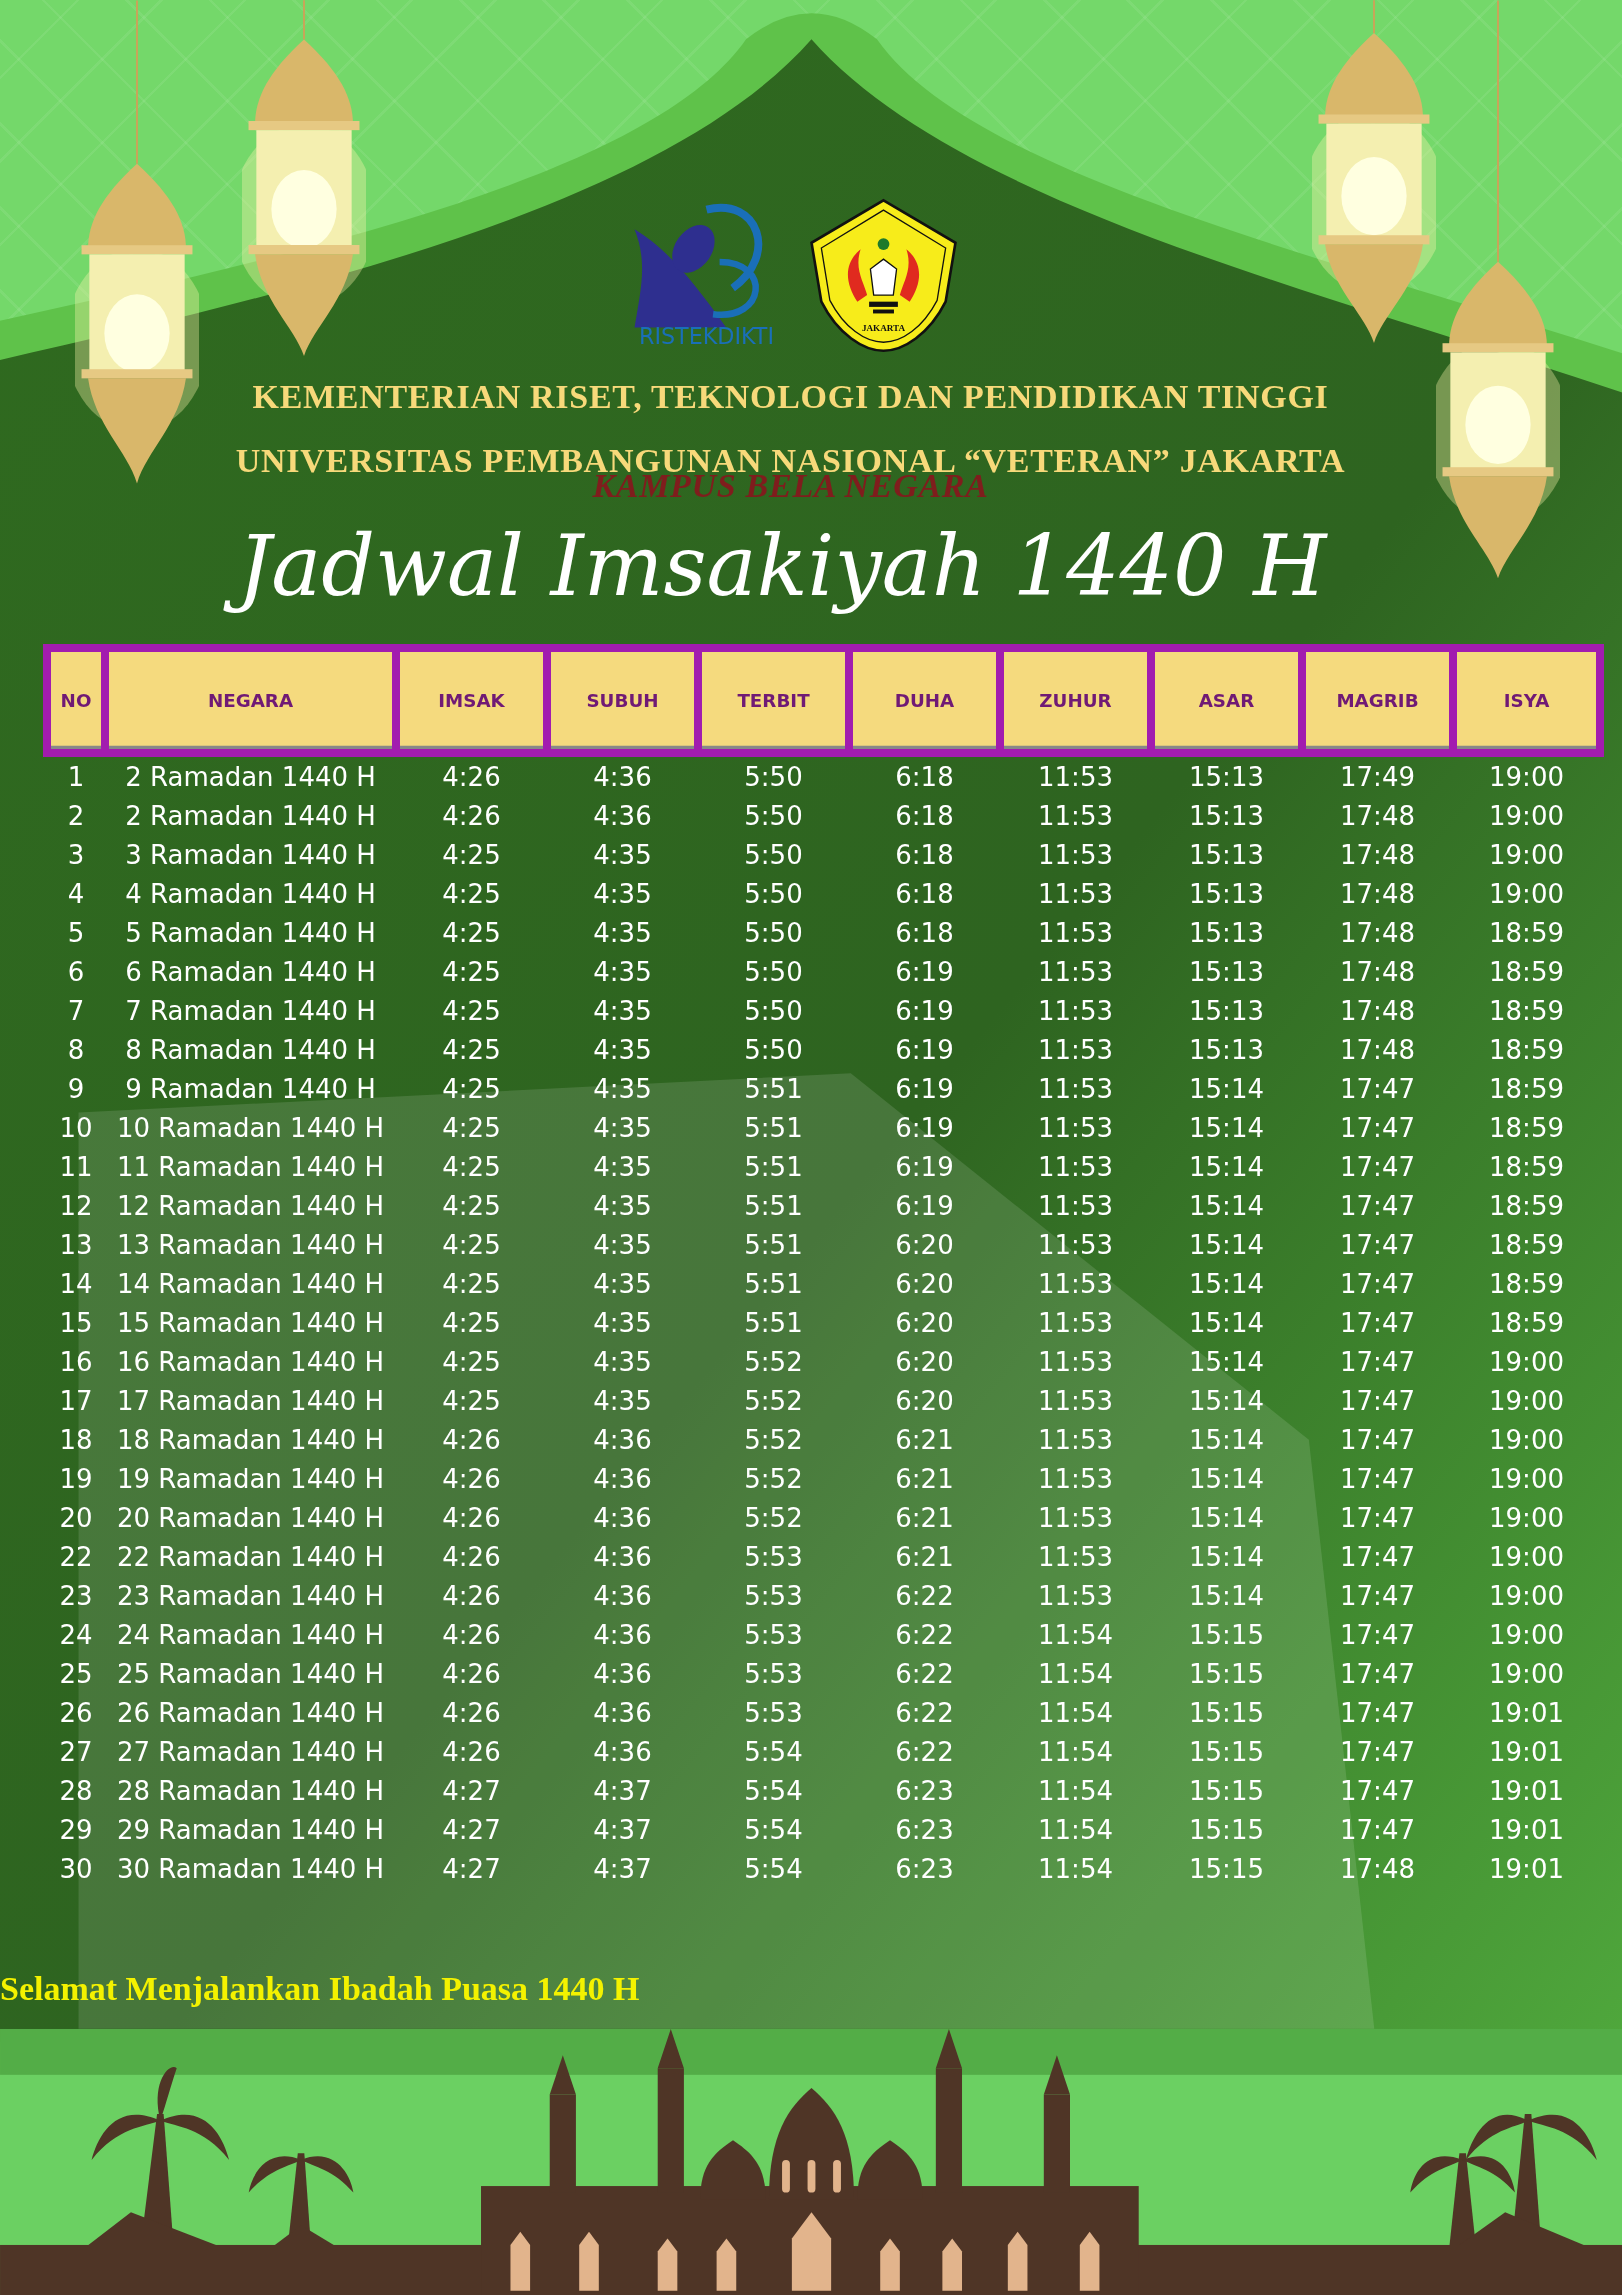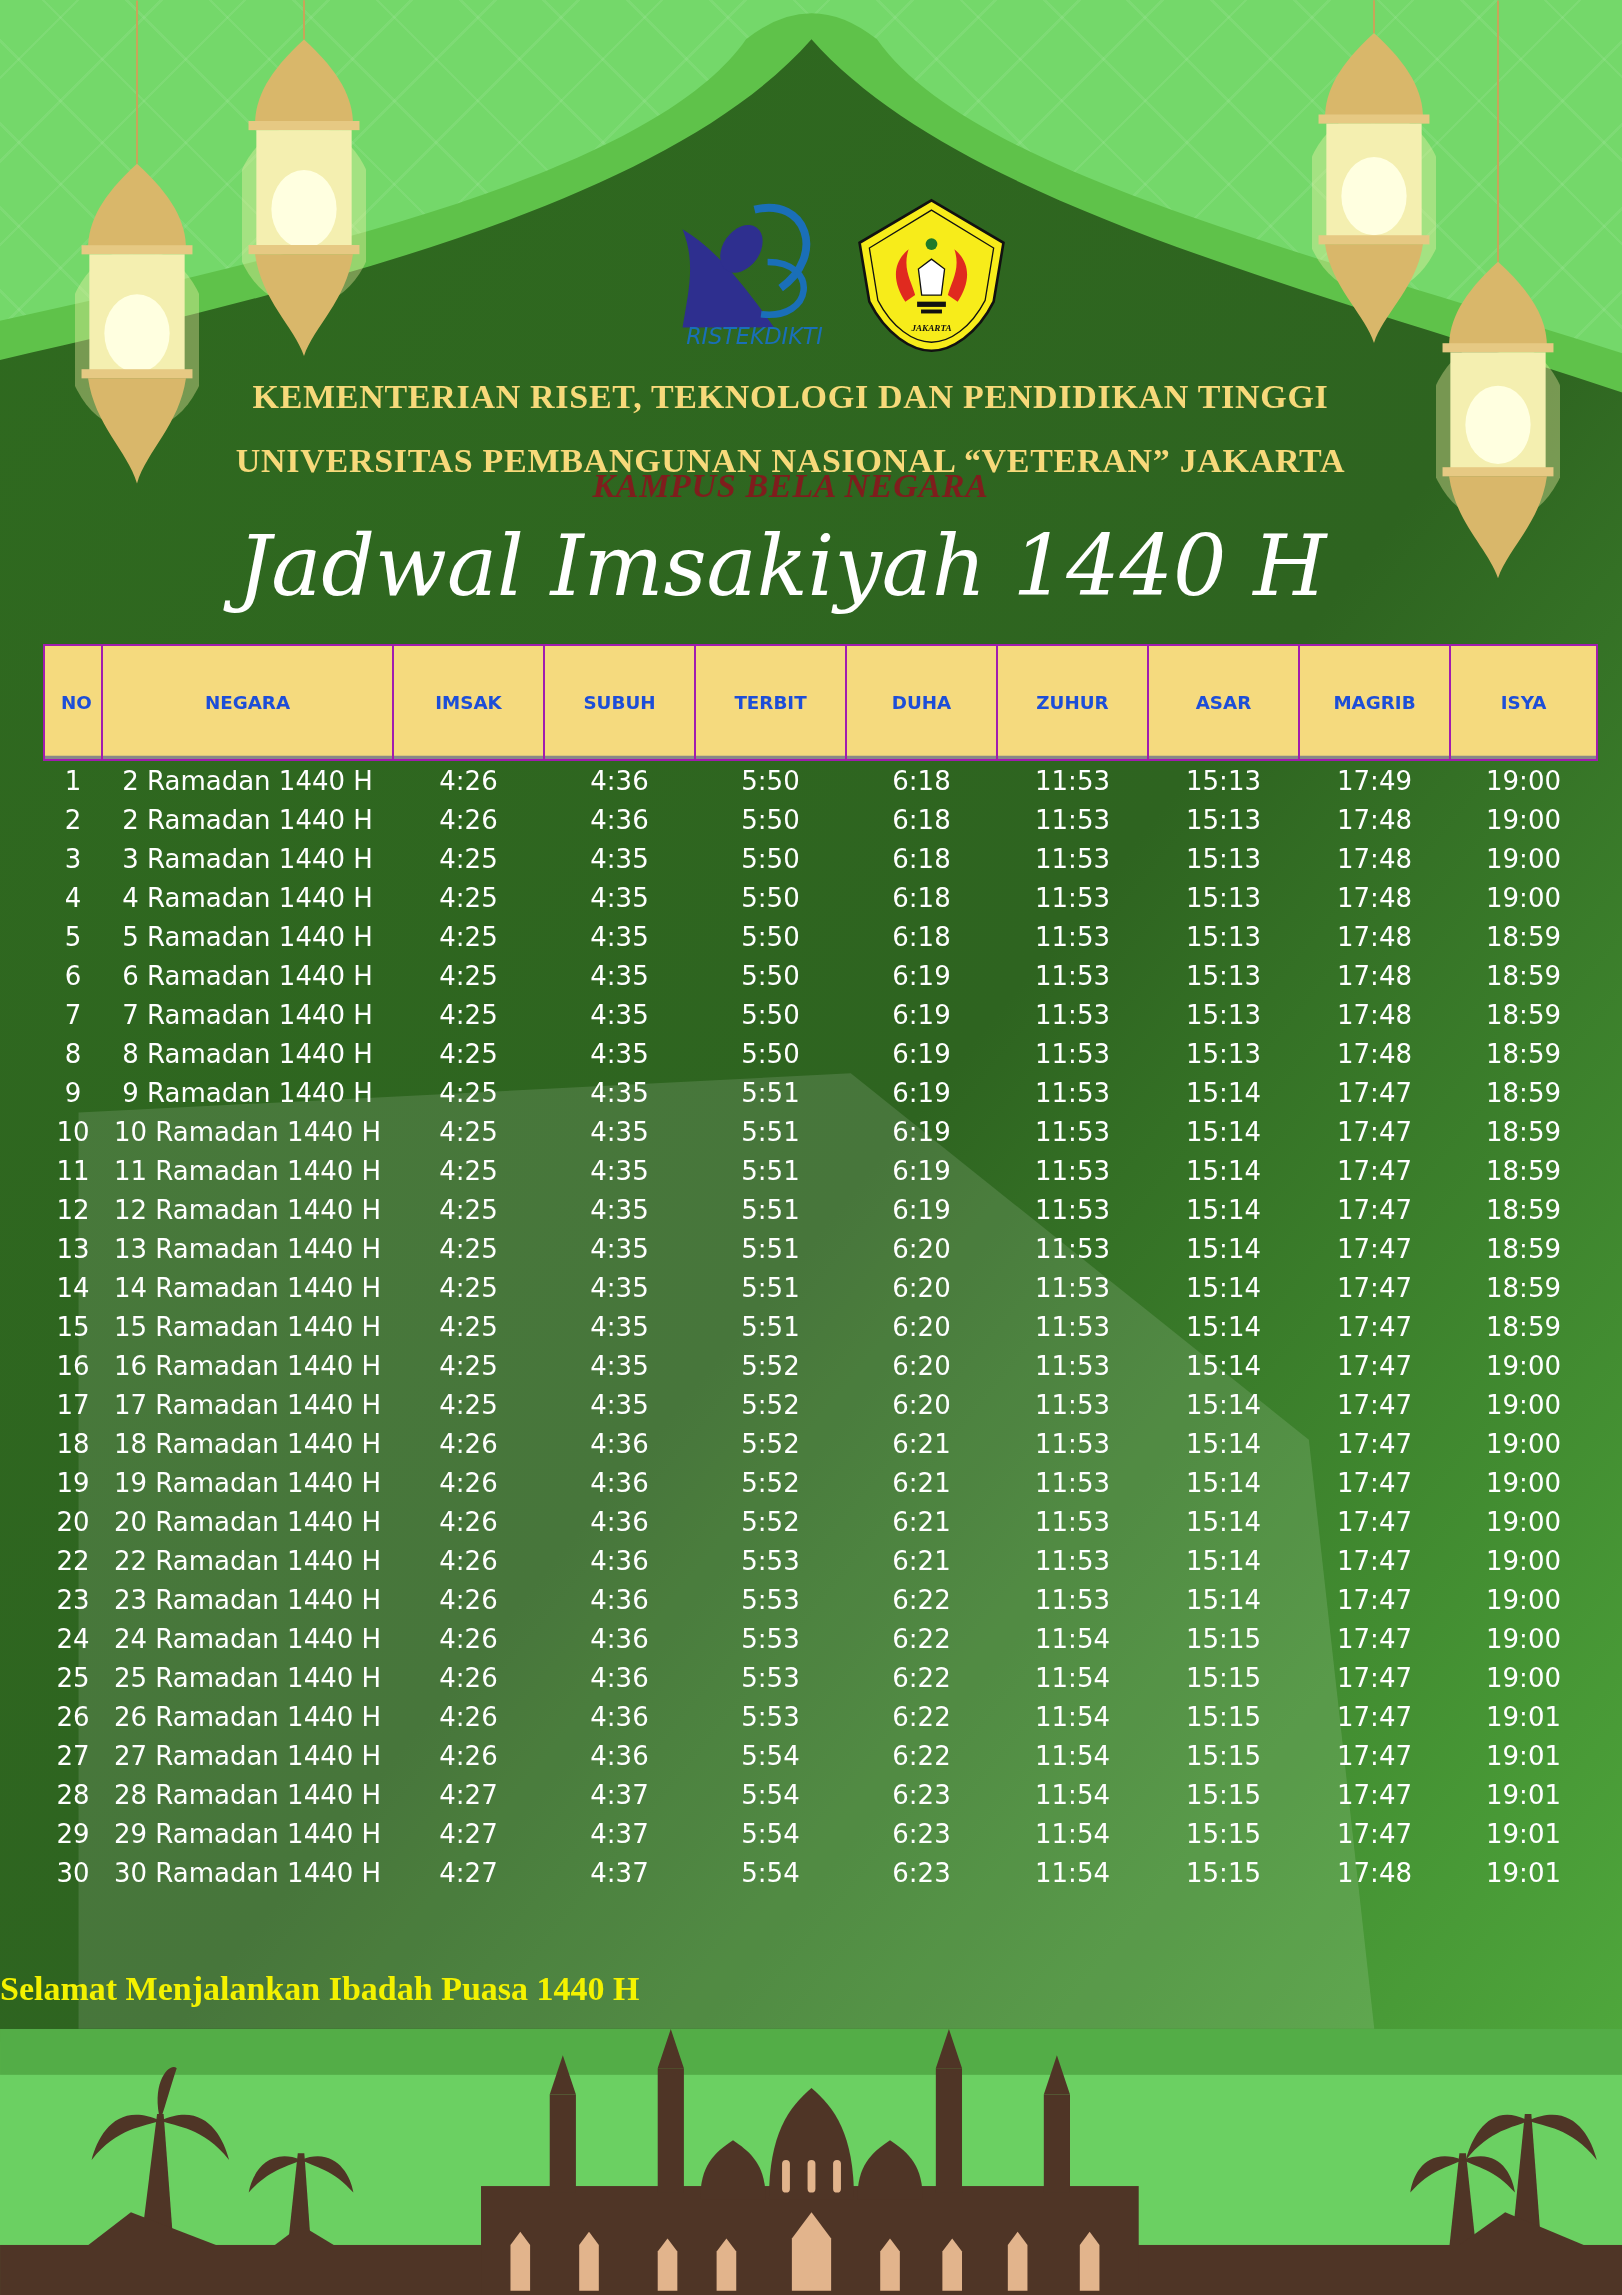--- a/index.html
+++ b/index.html
@@ -4,30 +4,30 @@
 <style>
   html, body { margin:0; padding:0; }
   body { width:1623px; height:2295px; position:relative; overflow:hidden; background:#7ddc72; font-family:"Liberation Sans", sans-serif; }
   .bg-pattern { position:absolute; inset:0; background-color:#74d86a;
     background-image:
       repeating-linear-gradient(45deg, rgba(255,255,255,0.07) 0 2.6px, transparent 2.6px 59px),
       repeating-linear-gradient(-45deg, rgba(255,255,255,0.07) 0 2.6px, transparent 2.6px 59px); }
   .panel { position:absolute; left:0; top:0; width:1623px; height:2042px; }
   .panel svg { position:absolute; left:0; top:0; }
   .lantern { position:absolute; }
-  .logos { position:absolute; top:190px; left:676px; width:340px; height:164px;font-style:italic; }
+  .logos { position:absolute; top:190px; left:628px; width:340px; height:164px; }
   .logo-ristek { position:absolute; left:0; top:0; width:157px; height:157px; }
   .logo-upn { position:absolute; left:177px; top:6.5px; width:157px; height:157px; }
   .heading { position:absolute; left:0; width:1581px; text-align:center; font-family:"Liberation Serif", serif; font-weight:bold; letter-spacing:0.7px; }
   .h1 { top:378px; font-size:34px; color:#f7d97a; }
   .h2 { top:408px; font-size:34px; color:#f7d97a;margin-top:34px; }
   .h3 { top:467px; font-size:34px; color:#7f1d1d;font-style:italic; }
   .title { position:absolute; top:517px; left:0; width:1564px; text-align:center; font-family:"DejaVu Serif", serif; font-style:italic; font-size:84px; color:#ffffff; }
   table.sched { position:absolute; left:43px; top:644px; width:1548px; border-collapse:collapse; table-layout:fixed; }
-  table.sched th { background:#f5da7e; color:#1d4ed8; font-family:"DejaVu Sans", sans-serif; font-size:18.3px; font-weight:bold; height:81px; border:2px solid #a21caf; text-align:center; padding:16px; box-shadow: inset 0 -3.3px 0 #888; }
+  table.sched th { background:#f5da7e; color:#701a75; font-family:"DejaVu Sans", sans-serif; font-size:18.3px; font-weight:bold; height:81px; border:8px solid #a21caf; text-align:center; padding:8px; box-shadow: inset 0 -3.3px 0 #888; }
   table.sched td { color:#ffffff; font-family:"DejaVu Sans", sans-serif; font-size:26px; text-align:center; height:39px; padding:0; white-space:nowrap; }
   table.sched td.no { text-align:center; }
   table.sched td.tgl { text-align:center; }
   .footer-msg { position:absolute; top:1970px; left:0; width:1623px; font-family:"Liberation Serif", serif; font-weight:bold; font-size:34px; color:#f4f200; }
   .bottom { position:absolute; left:0; top:2029px; width:1623px; height:267px; }
 </style>
 </head>
 <body>
 
 <div class="bg-pattern"></div>

